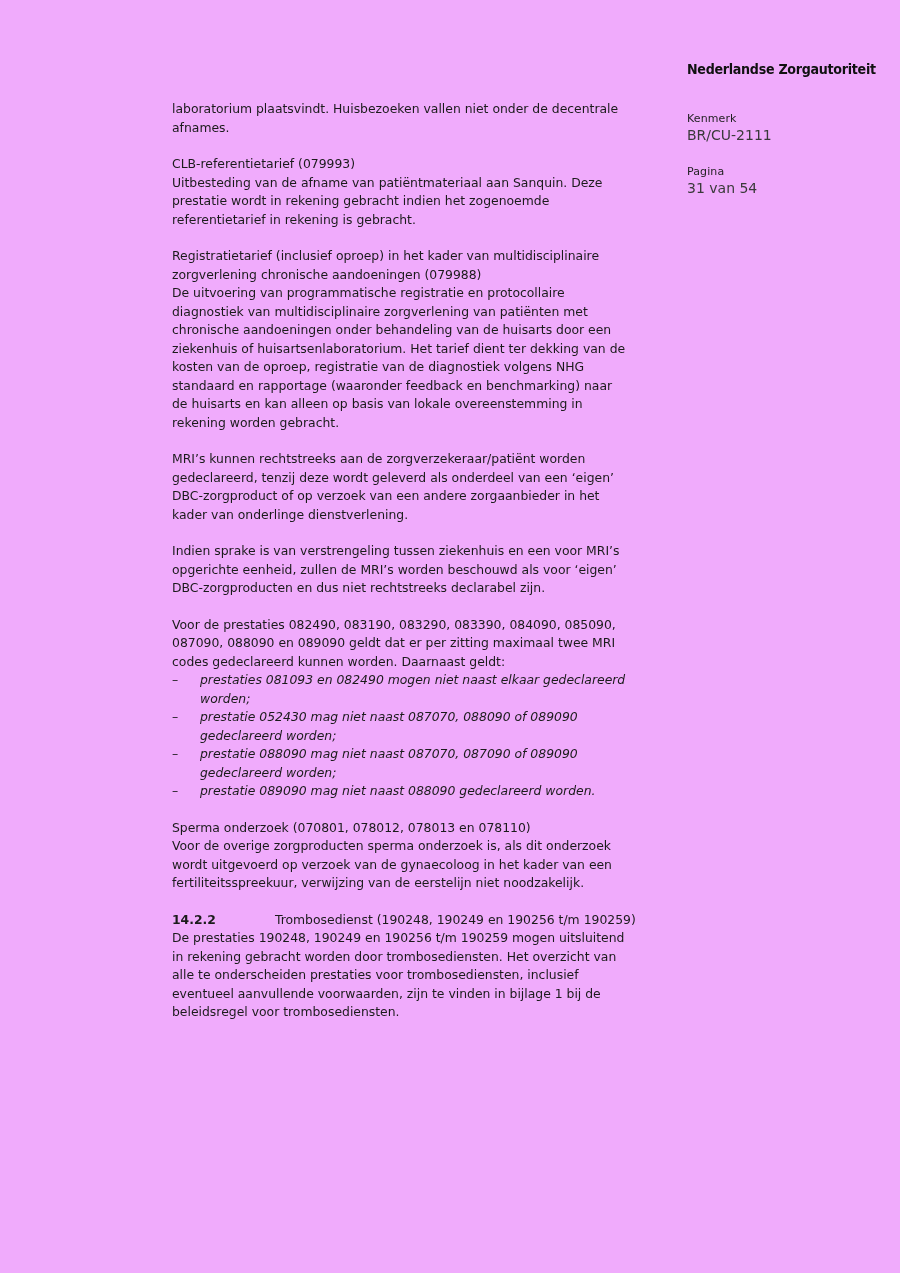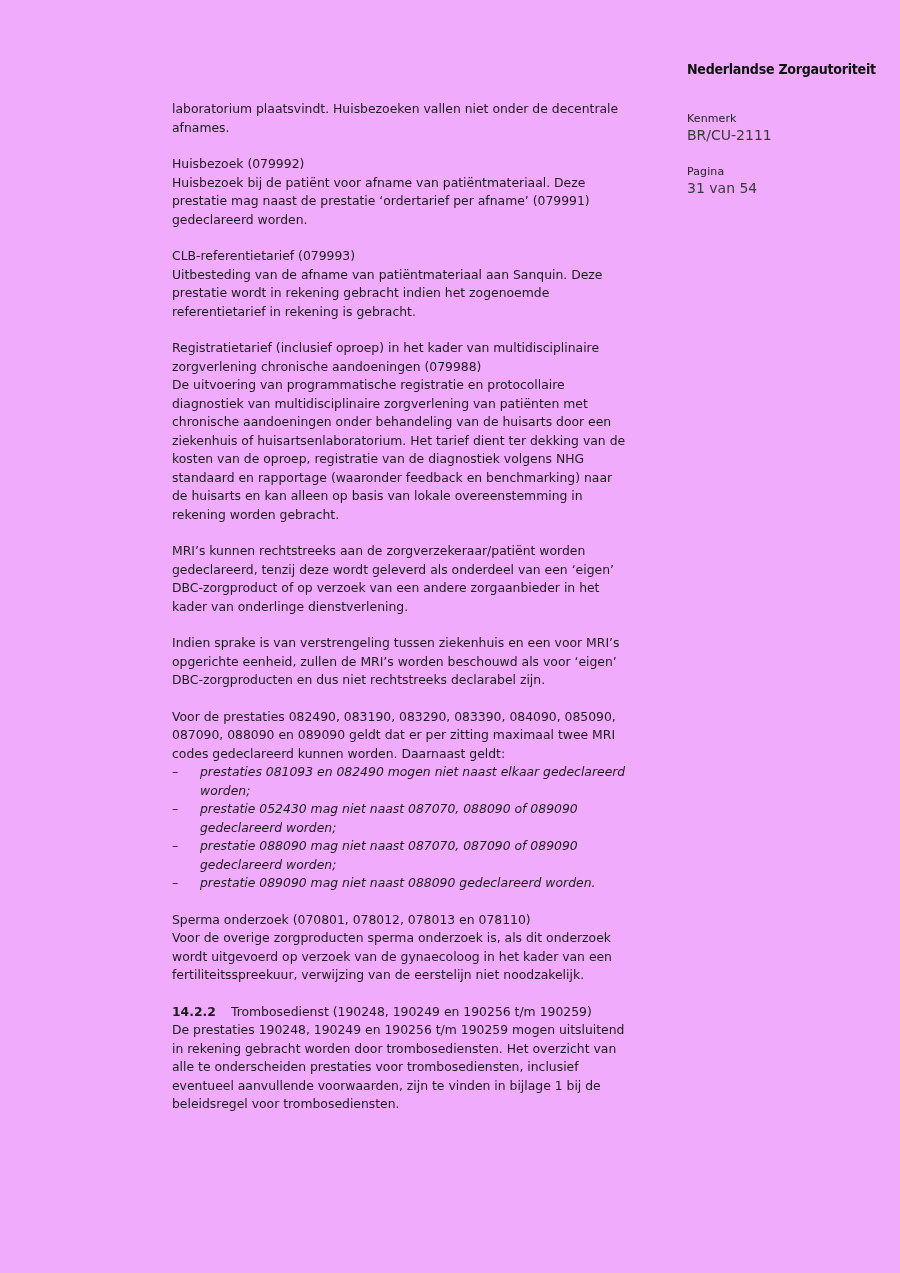--- a/index.html
+++ b/index.html
@@ -55,21 +55,21 @@
     line-height: 18.5px;
     color: #1b1b1b;
   }
   .para { white-space: pre-line; }
   .block { margin-top: 18px; }
   .block:first-child { margin-top: 0; }
   .bullets { margin: 0; }
   .bullet-row { display: flex; align-items: flex-start; }
   .bullet-row .dash { flex: 0 0 28px; }
   .bullet-row .btext { white-space: pre-line; flex: 1; font-style: italic; }
-  .section-head { display: flex; }
+  .section-head { display: flex; gap: 44px; }
   .section-head .num { font-weight: bold; margin-right: 15px; }
   .section-head .title { }
 </style>
 </head>
 <body>
 
 <div class="page">
 
   <div class="brand">Nederlandse Zorgautoriteit</div>
 
@@ -82,26 +82,20 @@
       <div class="label">Pagina</div>
       <div class="value">31 van 54</div>
     </div>
   </div>
 
   <div class="main">
 
     <div class="block para">laboratorium plaatsvindt. Huisbezoeken vallen niet onder de decentrale
 afnames.</div>
 
-    <div class="block">
-      <div class="para">Huisbezoek (079992)</div>
-      <div class="para">Huisbezoek bij de patiënt voor afname van patiëntmateriaal. Deze
-prestatie mag naast de prestatie ‘ordertarief per afname’ (079991)
-gedeclareerd worden.</div>
-    </div>
 
     <div class="block">
       <div class="para">CLB-referentietarief (079993)</div>
       <div class="para">Uitbesteding van de afname van patiëntmateriaal aan Sanquin. Deze
 prestatie wordt in rekening gebracht indien het zogenoemde
 referentietarief in rekening is gebracht.</div>
     </div>
 
     <div class="block">
       <div class="para">Registratietarief (inclusief oproep) in het kader van multidisciplinaire

